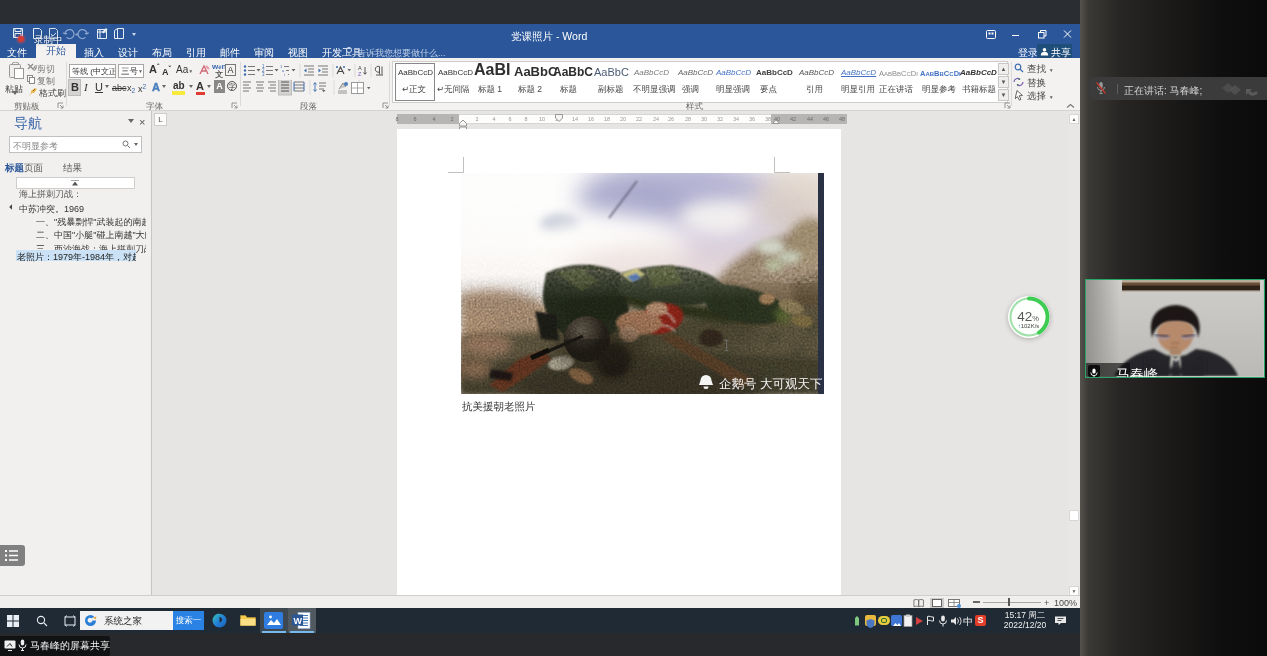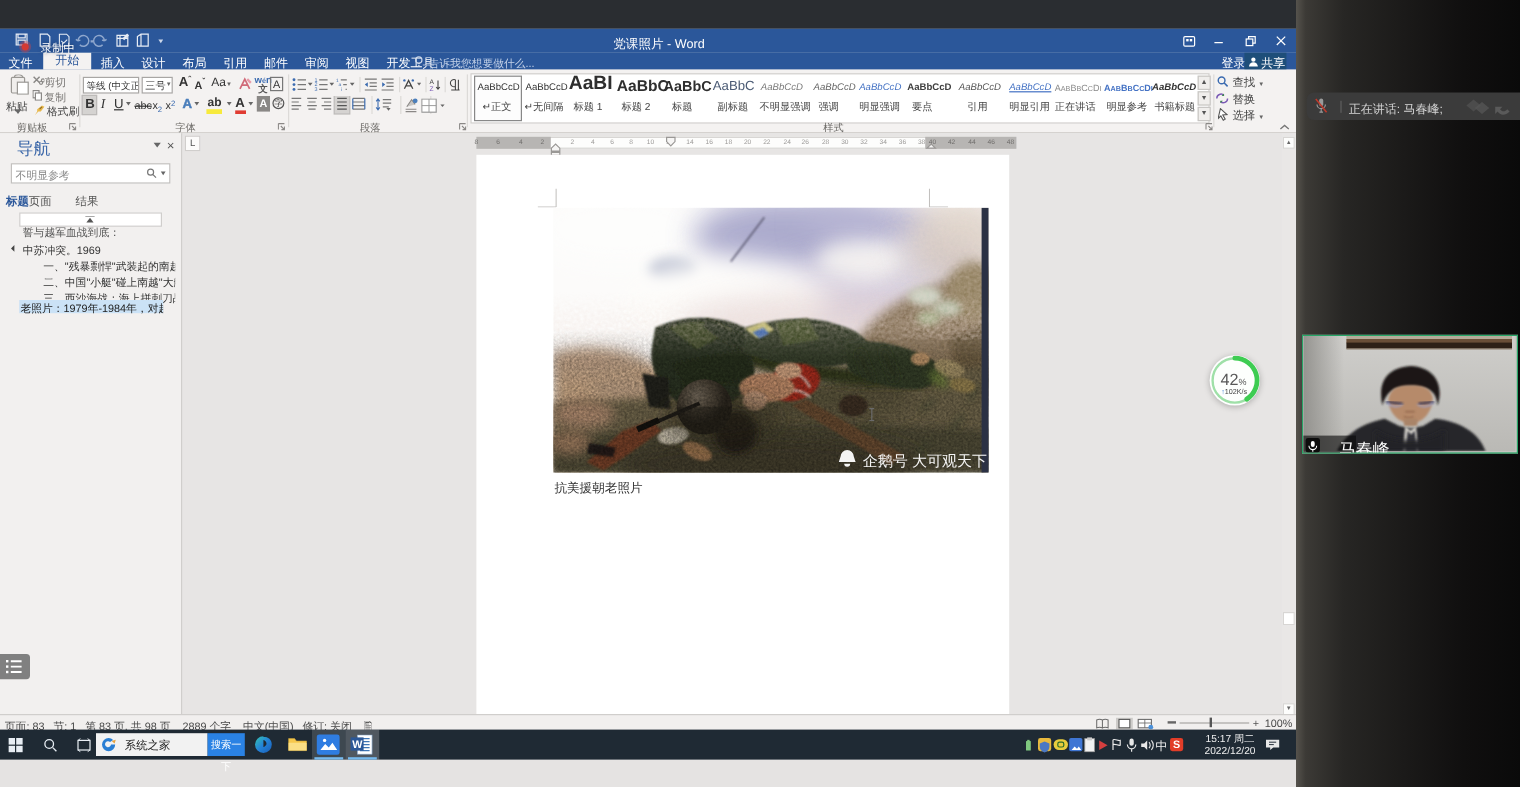--- a/index.html
+++ b/index.html
@@ -324,21 +324,21 @@
           </svg>
       <div class="abs" style="left:134px;top:32px;width:0;height:0;border:2.5px solid transparent;border-top:3.5px solid #666"></div>
       <div class="abs cjk" style="left:5px;top:51px;font-size:9.5px;color:#2b579a;font-weight:bold">标题</div>
       <div class="abs cjk" style="left:24px;top:51px;font-size:9.5px;color:#555">页面</div>
       <div class="abs cjk" style="left:63px;top:51px;font-size:9.5px;color:#555">结果</div>
       <div class="abs" style="left:16px;top:66px;width:119px;height:12px;background:#fff;border:1px solid #d0cecc"></div>
       <svg class="abs" style="left:71px;top:69px" width="8" height="6" viewBox="0 0 8 6">
             <path d="M0 0h8" stroke="#555" stroke-width="1"></path>
             <path d="M4 1.5l3 4h-6z" fill="#555"></path>
           </svg>
-      <div class="abs cjk" style="left:19px;top:77px;font-size:9px;color:#555">誓与越军血战到底：</div>
+      <div class="abs cjk" style="left:19px;top:77px;font-size:9px;color:#555">海上拼刺刀战：</div>
       <div class="abs" style="left:10px;top:94px;width:0;height:0;border-left:4px solid #444;border-top:4px solid transparent;border-bottom:0 solid transparent;border-right:0;transform:rotate(45deg)"></div>
       <div class="abs cjk" style="left:19px;top:92px;font-size:9px;color:#333">中苏冲突。1969</div>
       <div class="abs cjk" style="left:36px;top:105px;font-size:9px;color:#333;width:110px;white-space:nowrap;overflow:hidden">一、"残暴剽悍"武装起的南越...</div>
       <div class="abs cjk" style="left:36px;top:118px;font-size:9px;color:#333;width:110px;white-space:nowrap;overflow:hidden">二、中国"小艇"碰上南越"大舰"</div>
       <div class="abs cjk" style="left:36px;top:132px;font-size:9px;color:#333;width:110px;white-space:nowrap;overflow:hidden">三、西沙海战：海上拼刺刀战...</div>
       <div class="abs" style="left:16px;top:139px;width:120px;height:11px;background:#cbe2f6"></div>
       <div class="abs cjk" style="left:17px;top:140px;font-size:9px;color:#222;width:119px;white-space:nowrap;overflow:hidden">老照片：1979年-1984年，对越自...</div>
     </div>
     <div id="docarea">
 
@@ -558,21 +558,20 @@
             <path d="M9 6h9 M9 10.5h9 M9 15h9"></path>
           </g>
           <g fill="#fff">
             <rect x="5" y="5" width="2" height="2"></rect>
             <rect x="5" y="9.5" width="2" height="2"></rect>
             <rect x="5" y="14" width="2" height="2"></rect>
           </g>
         </svg>
   </div>
   <div id="statusbar">
-    <div class="abs cjk" style="left:4px;top:2px;font-size:9px;color:#4a4a4a;white-space:nowrap">页面: 83&nbsp;&nbsp;&nbsp;节: 1&nbsp;&nbsp;&nbsp;第 83 页, 共 98 页&nbsp;&nbsp;&nbsp;&nbsp;2889 个字&nbsp;&nbsp;&nbsp;&nbsp;中文(中国)&nbsp;&nbsp;&nbsp;修订: 关闭&nbsp;&nbsp;&nbsp;&nbsp;🖺</div>
     <svg class="abs" style="left:912px;top:2px" width="52" height="10" viewBox="0 0 52 10">
       <g stroke="#6a6a6a" stroke-width="0.9" fill="none">
         <path d="M1.5 1.5 Q4 0.5 6.5 1.5 L6.5 8.5 Q4 7.5 1.5 8.5z M6.5 1.5 Q9 0.5 11.5 1.5 L11.5 8.5 Q9 7.5 6.5 8.5z" transform="translate(0.5,0.5) scale(0.95)"></path>
       </g>
       <rect x="18" y="0" width="14" height="10" fill="#cdcbc9"></rect>
       <g stroke="#555" stroke-width="0.9" fill="#fff">
             <rect x="20.5" y="1.5" width="9" height="7"></rect>
           </g>
       <g stroke="#6a6a6a" stroke-width="0.9" fill="#fff">
             <rect x="36.5" y="1.5" width="11" height="7"></rect>
@@ -672,20 +671,33 @@
           <path d="M1 3.5v3h2.5L6 9V1L3.5 3.5z" fill="#e8e8e8"></path>
           <path d="M7.5 2.5a4 4 0 0 1 0 5 M9.5 1a6.5 6.5 0 0 1 0 8" stroke="#e8e8e8" stroke-width="0.9" fill="none"></path>
         </svg>
     <div class="abs cjk" style="left:963px;top:7px;font-size:10px;color:#f0f0f0">中</div>
     <div class="abs" style="left:975px;top:7px;width:11px;height:11px;background:#e23d28;border-radius:2px;color:#fff;font-size:9px;font-weight:bold;text-align:center;line-height:11px">S</div>
     <div class="abs" style="left:1003px;top:3px;width:44px;height:19px;font-size:8.5px;color:#f0f0f0;text-align:center;line-height:9.5px">15:17 周二<br>2022/12/20</div>
     <svg class="abs" style="left:1054px;top:7px" width="13" height="11" viewBox="0 0 13 11">
           <path d="M1 1.5h11v6.5h-5l-2.5 2v-2H1z" fill="#e8e8e8"></path>
           <path d="M3.5 3.5h6 M3.5 5.5h4" stroke="#1f2a34" stroke-width="0.8"></path>
         </svg>
+  </div>
+  <div id="sharebar">
+    <div class="abs" style="left:0;top:3px;width:110px;height:20px;background:#101214;border-radius:0 2px 2px 0"></div>
+    <svg class="abs" style="left:4px;top:7px" width="12" height="11" viewBox="0 0 12 11">
+          <rect x="0.5" y="0.5" width="11" height="8" rx="1" fill="#f0f0f0"></rect>
+          <path d="M4 10.5h4" stroke="#f0f0f0" stroke-width="1"></path>
+          <path d="M3 6.5l3-3 2 3" fill="none" stroke="#222" stroke-width="1"></path>
+        </svg>
+    <svg class="abs" style="left:18px;top:6px" width="9" height="12" viewBox="0 0 9 12">
+          <rect x="2.8" y="0.5" width="3.4" height="6" rx="1.7" fill="#f0f0f0"></rect>
+          <path d="M1 5.5a3.5 3.5 0 0 0 7 0 M4.5 9v2.5 M3 11.5h3" stroke="#f0f0f0" stroke-width="1" fill="none"></path>
+        </svg>
+    <div class="abs cjk" style="left:30px;top:6px;font-size:10px;color:#f2f2f2">马春峰的屏幕共享</div>
   </div>
 </div>
 <div id="panel">
   <div class="abs" style="left:9px;top:77px;width:178px;height:23px;background:#3b3b3b;border-radius:6px 0 0 6px"></div>
   <svg class="abs" style="left:15px;top:81px" width="12" height="14" viewBox="0 0 12 14">
         <rect x="4.3" y="1" width="3.4" height="6.5" rx="1.7" fill="#9a9a9a"></rect>
         <path d="M2.5 6a3.5 3.5 0 0 0 7 0 M6 10v2.5 M4.5 12.5h3" stroke="#9a9a9a" stroke-width="1" fill="none"></path>
         <path d="M1.5 1.5l9 11" stroke="#c0392b" stroke-width="1.3"></path>
       </svg>
   <div class="abs" style="left:37px;top:84px;width:1px;height:10px;background:#5f5f5f"></div>

